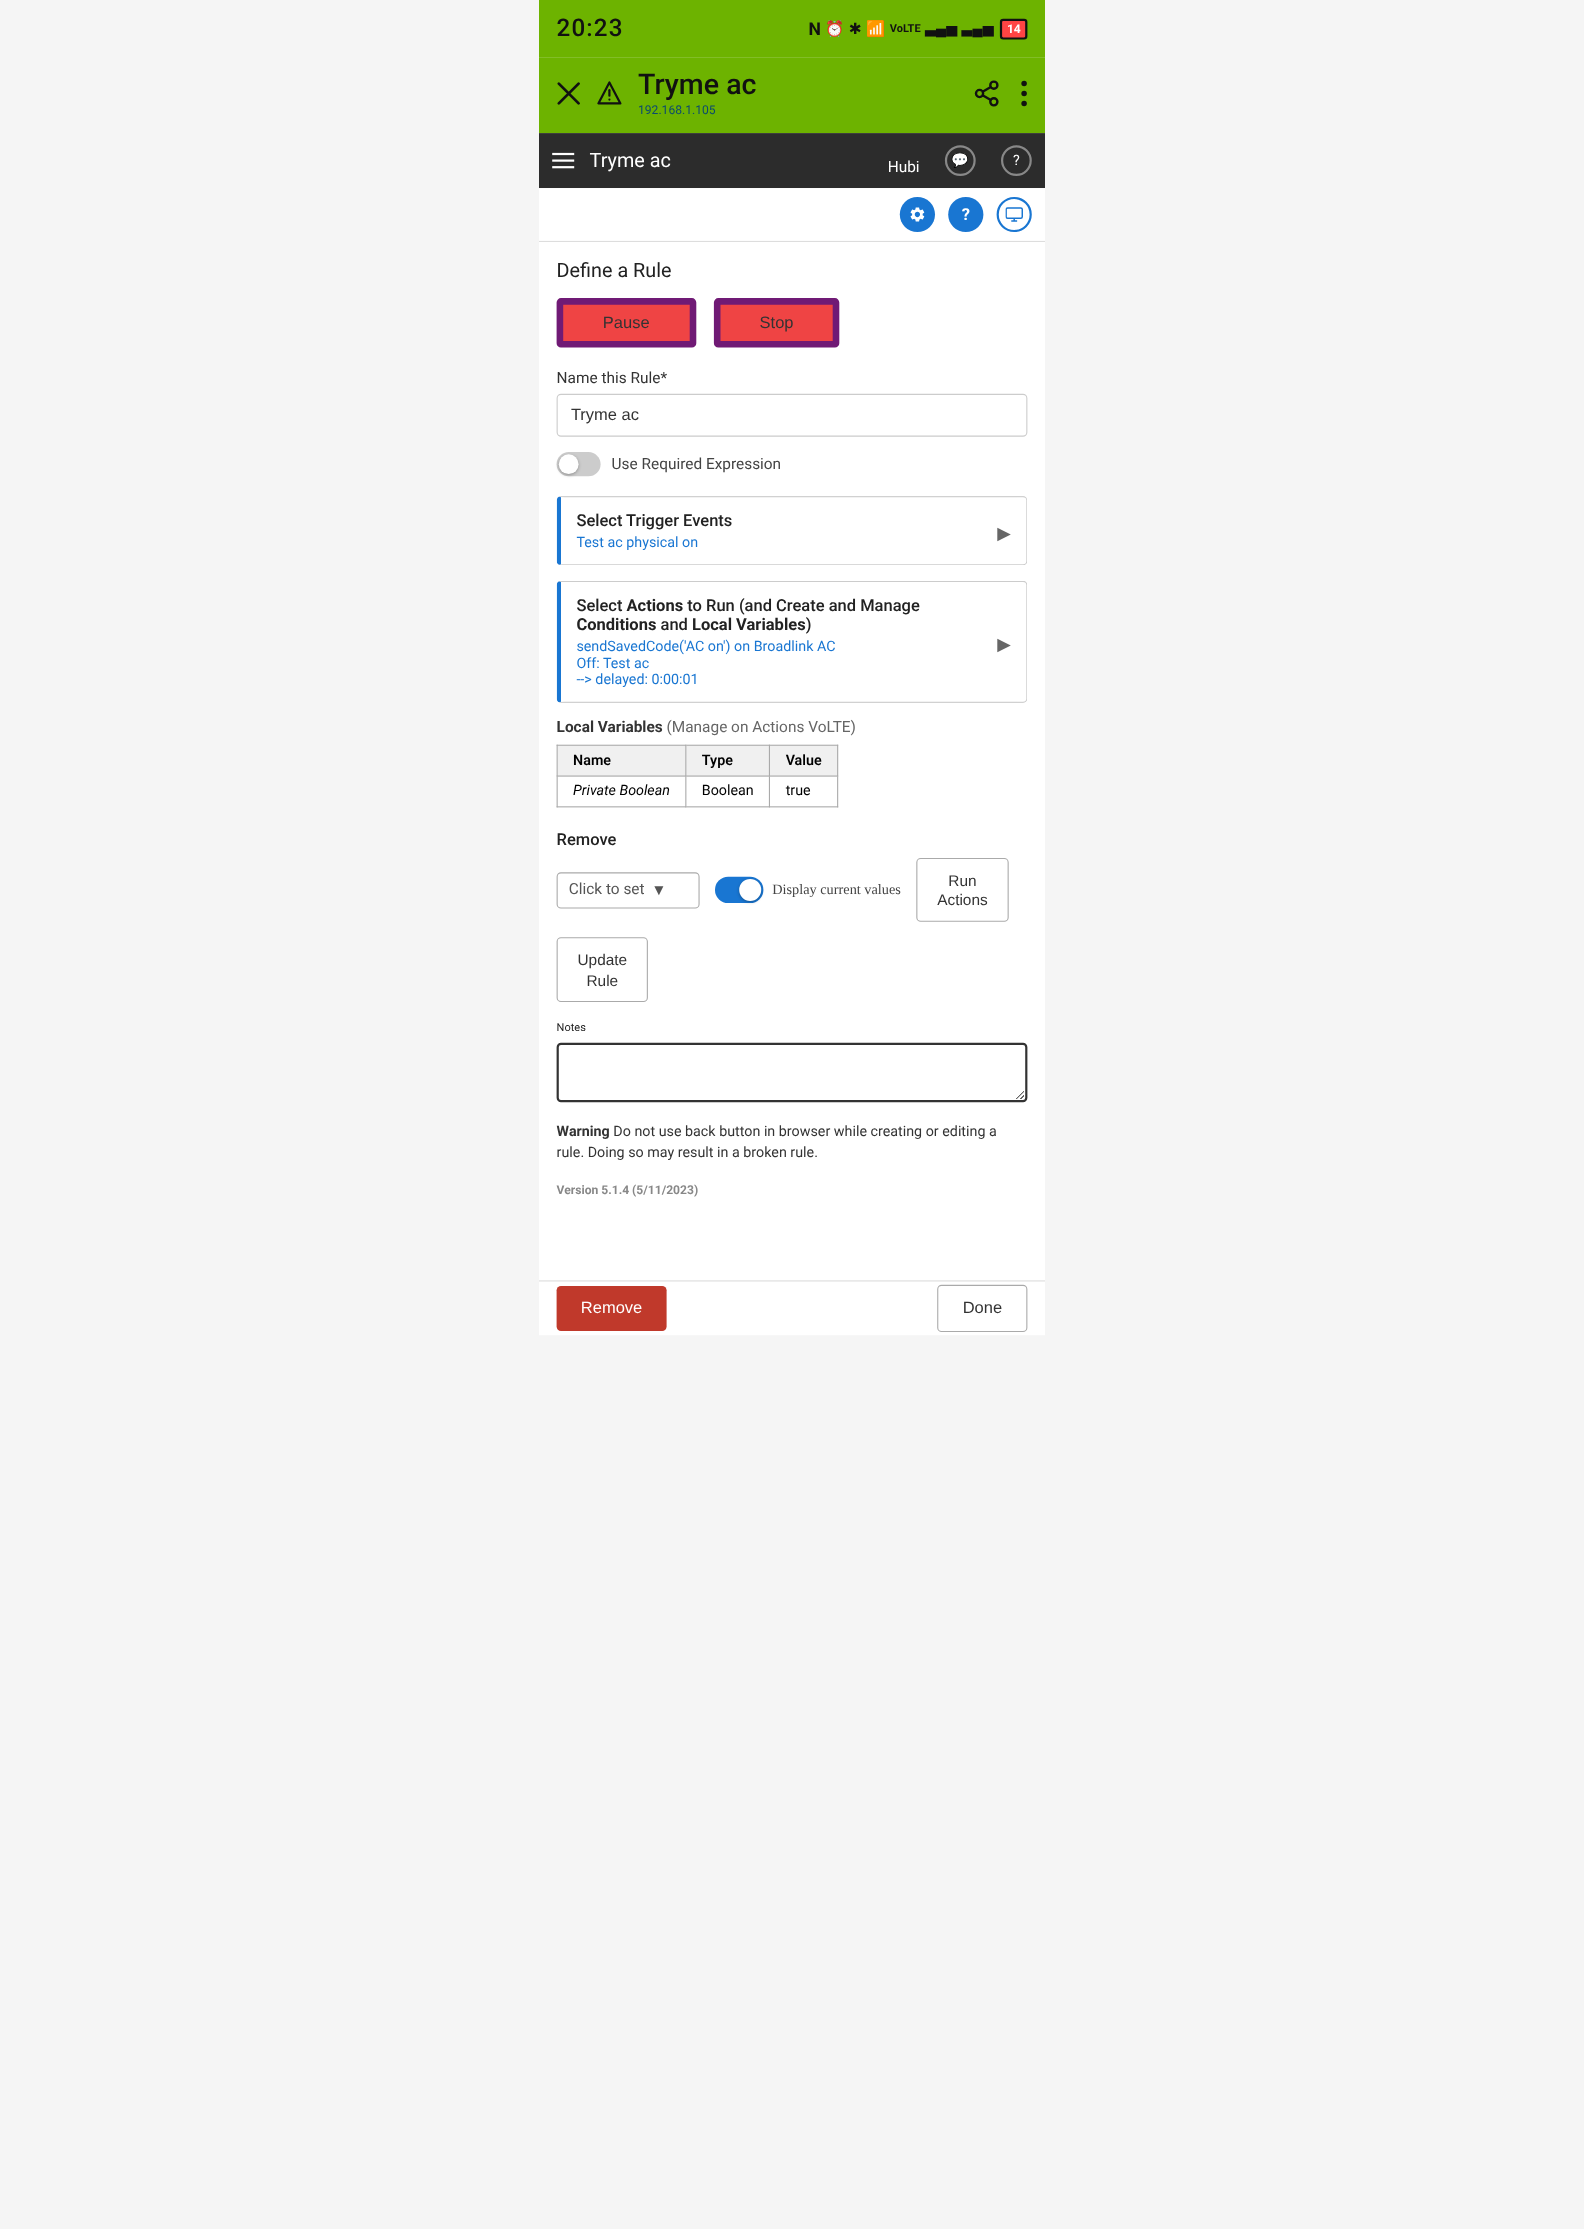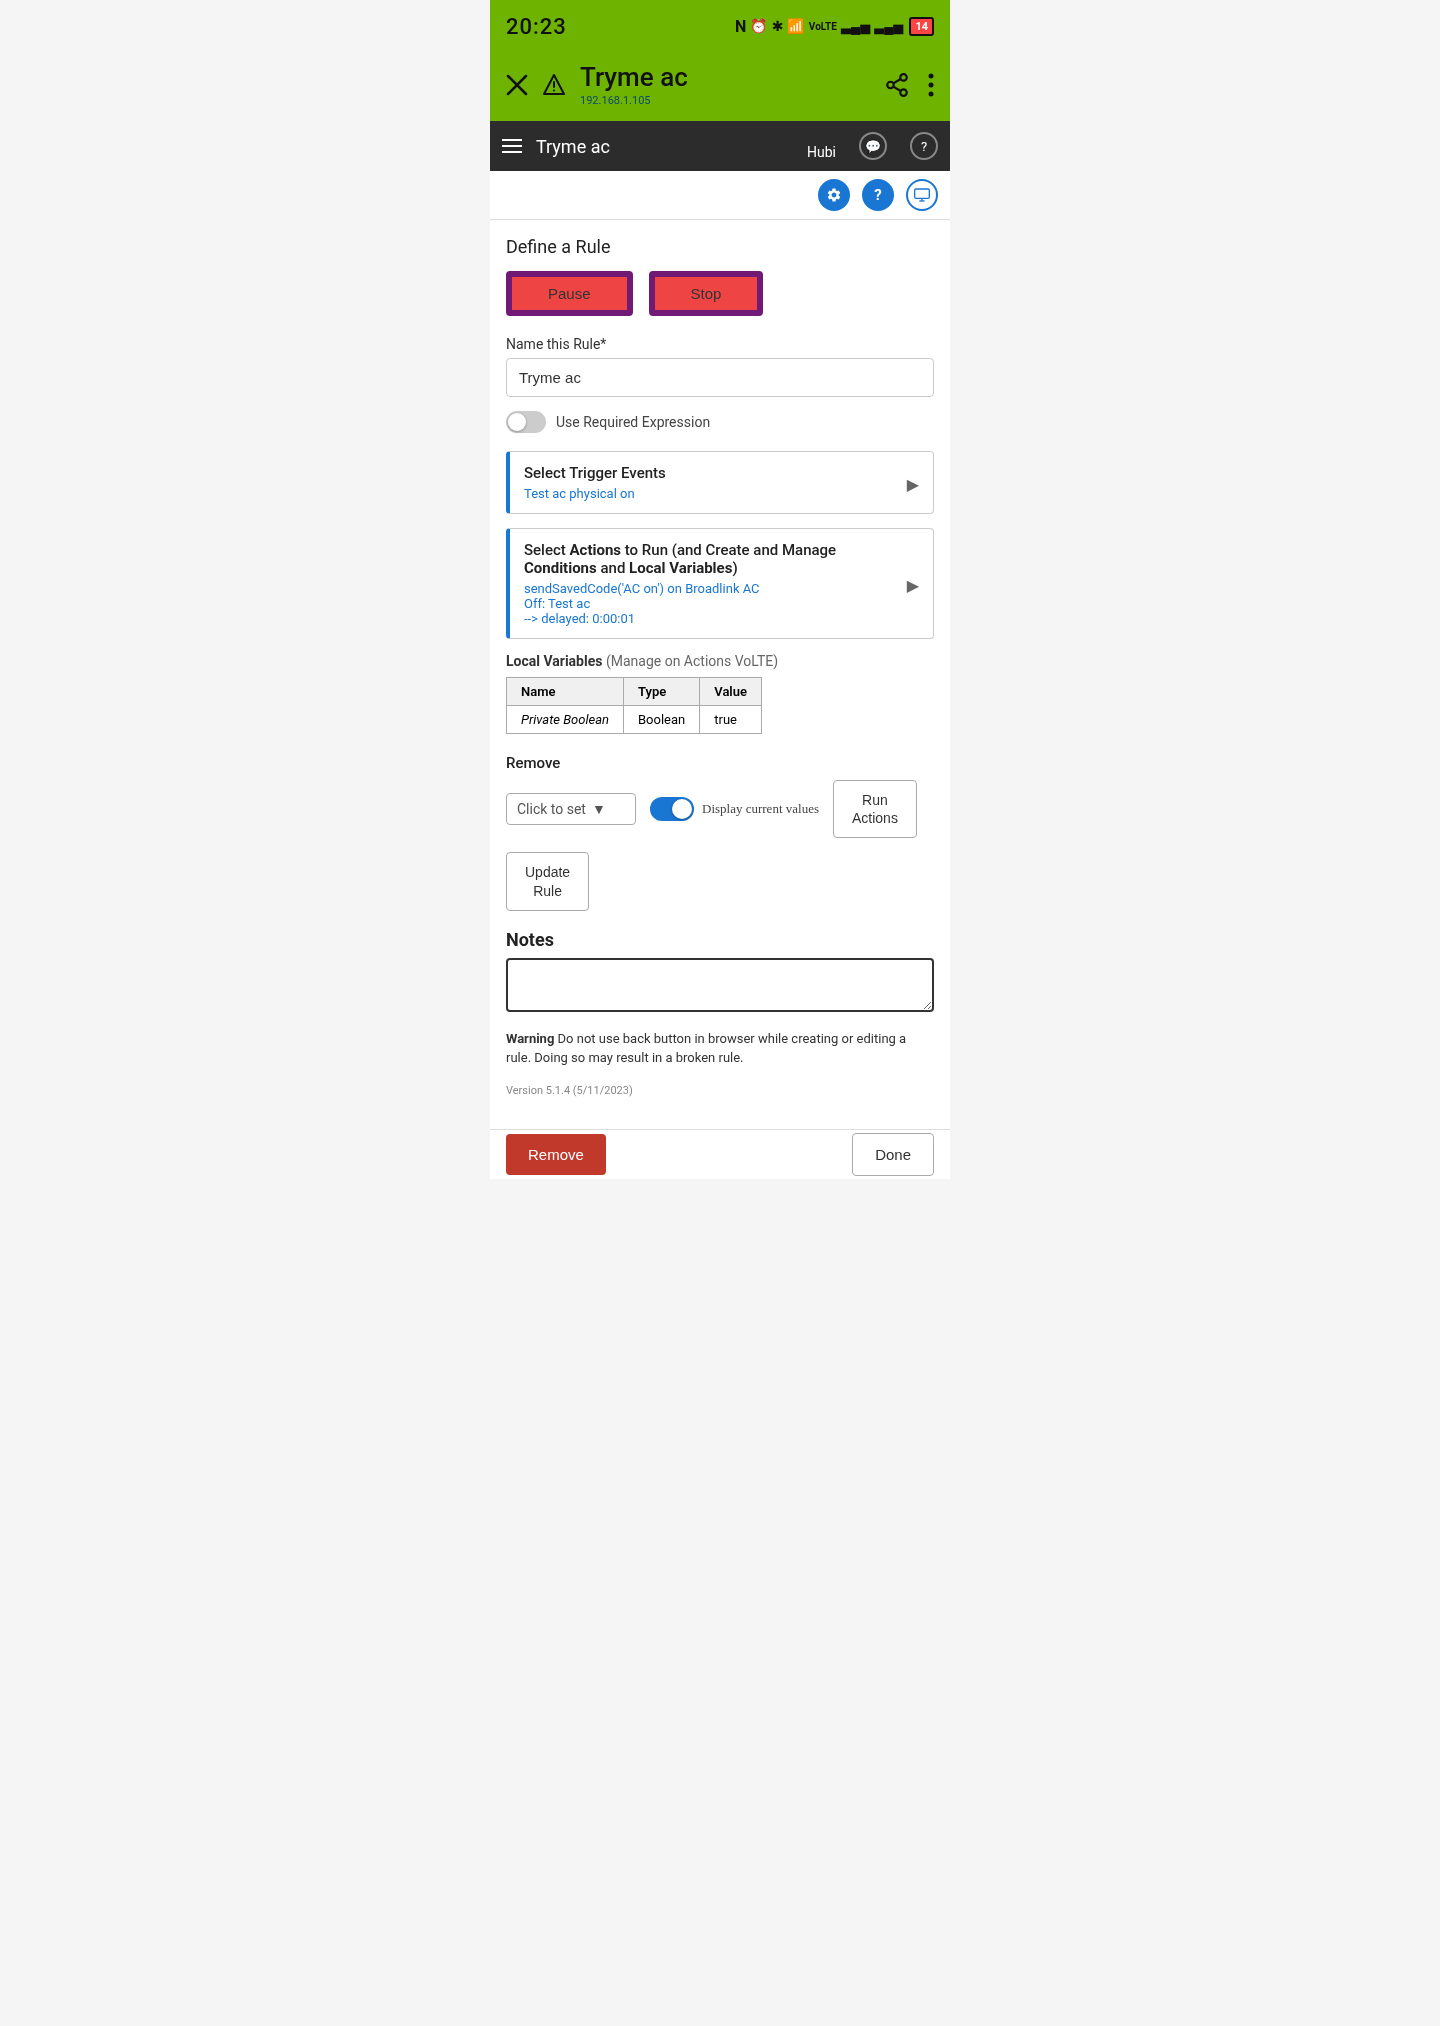--- a/index.html
+++ b/index.html
@@ -363,22 +363,22 @@
       border-radius: 4px;
       font-size: 14px;
       cursor: pointer;
       color: #333;
       text-align: center;
       line-height: 1.3;
     }
 
     
     .notes-label {
-      font-size: 18px;
-      font-weight: 700;
+      font-size: 10px;
+      font-weight: 400;
       color: #222;
       margin-bottom: 8px;
     }
     .notes-textarea {
       width: 100%;
       height: 54px;
       border: 2px solid #333;
       border-radius: 4px;
       padding: 8px 10px;
       font-size: 14px;
@@ -395,21 +395,22 @@
       line-height: 1.5;
     }
     .warning-text strong {
       font-weight: 700;
     }
 
     
     .version-text {
       font-size: 11px;
       color: #888;
-      margin-bottom: 16px;
+      margin-bottom: 60px;
+      font-weight: bold;
     }
 
     
     .bottom-bar {
       display: flex;
       justify-content: space-between;
       align-items: center;
       padding: 3px 16px;
       background: white;
       border-top: 1px solid #ddd;

